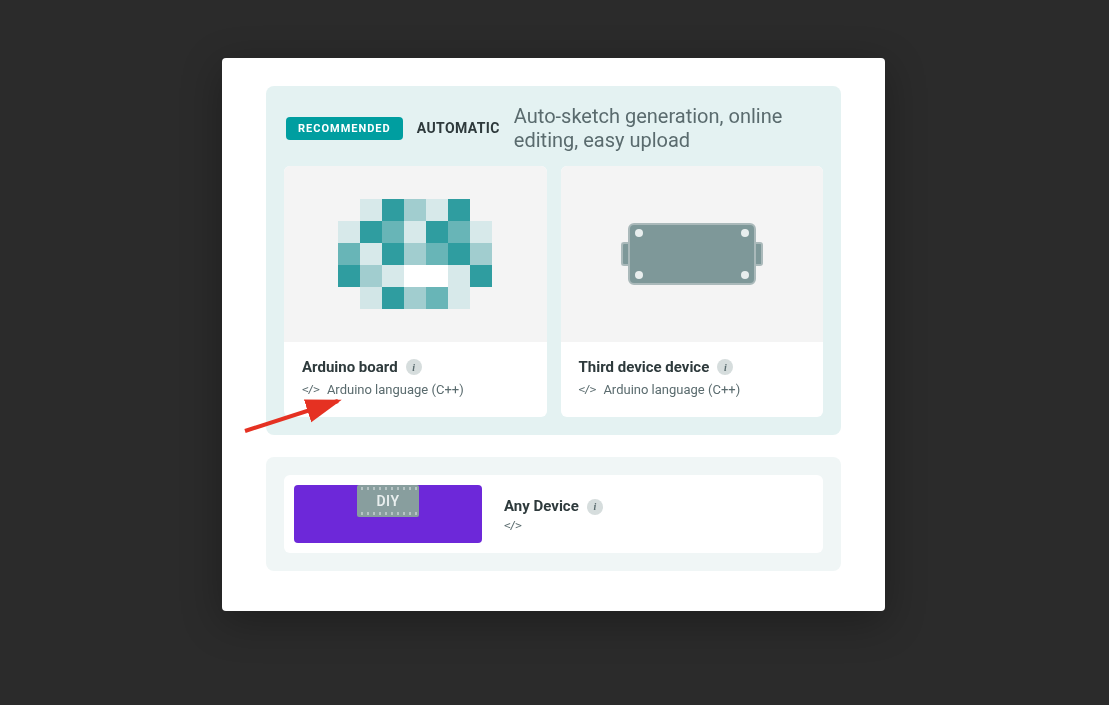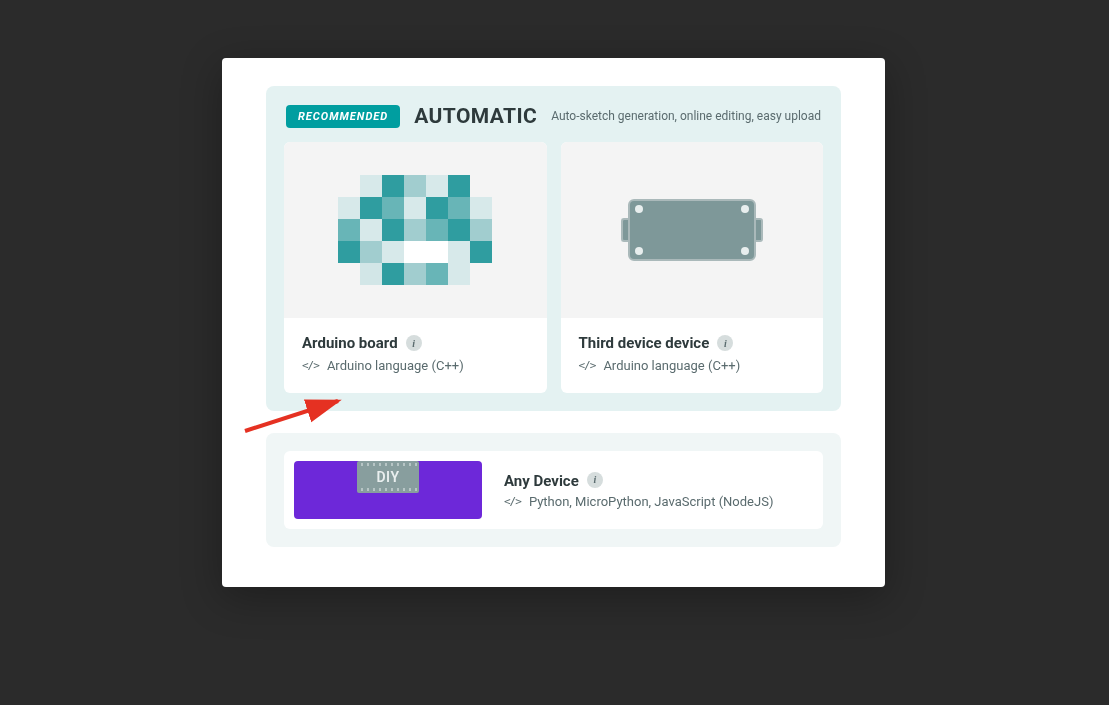--- a/index.html
+++ b/index.html
@@ -93,34 +93,32 @@
 
     .badge {
       background: #009ea0;
       color: #ffffff;
       font-size: 11px;
       font-weight: 700;
       letter-spacing: 1px;
       padding: 5px 12px;
       border-radius: 4px;
       text-transform: uppercase;
-      font-style: italic;
     }
 
     .section-title {
-      font-size: 21px;
+      font-size: 14px;
       font-weight: 700;
       color: #2e3a3c;
       letter-spacing: 0.4px;
     }
 
     .section-desc {
-      font-size: 12px;
+      font-size: 20px;
       color: #5a6b6e;
-      text-align: right;
     }
 
     .cards-row {
       display: flex;
       gap: 14px;
     }
 
     .card {
       flex: 1;
       background: #ffffff;
@@ -203,21 +201,21 @@
       align-items: flex-start;
       justify-content: center;
     }
 
     .manual-body {
       flex: 1;
     }
 
     .manual-title-row {
       display: flex;
-      align-items: flex-start;
+      align-items: flex-end;
       gap: 8px;
       margin-bottom: 4px;
     }
 
     .manual-title {
       font-size: 15px;
       font-weight: 700;
       color: #2e3a3c;
     }
 
@@ -411,21 +409,20 @@
             <span>DIY</span>
           </div>
         </div>
         <div class="manual-body">
           <div class="manual-title-row">
             <span class="manual-title">Any Device</span>
             <span class="info-icon">i</span>
           </div>
           <div class="manual-lang">
             <span class="code-icon">&lt;/&gt;</span>
-            <span>Python, MicroPython, JavaScript (NodeJS)</span>
           </div>
         </div>
       </div>
     </div>
 
   </div>
 </div>
 
 <svg class="annotation-arrow" style="left:240px; top:396px;" width="110" height="40">
   <defs>

